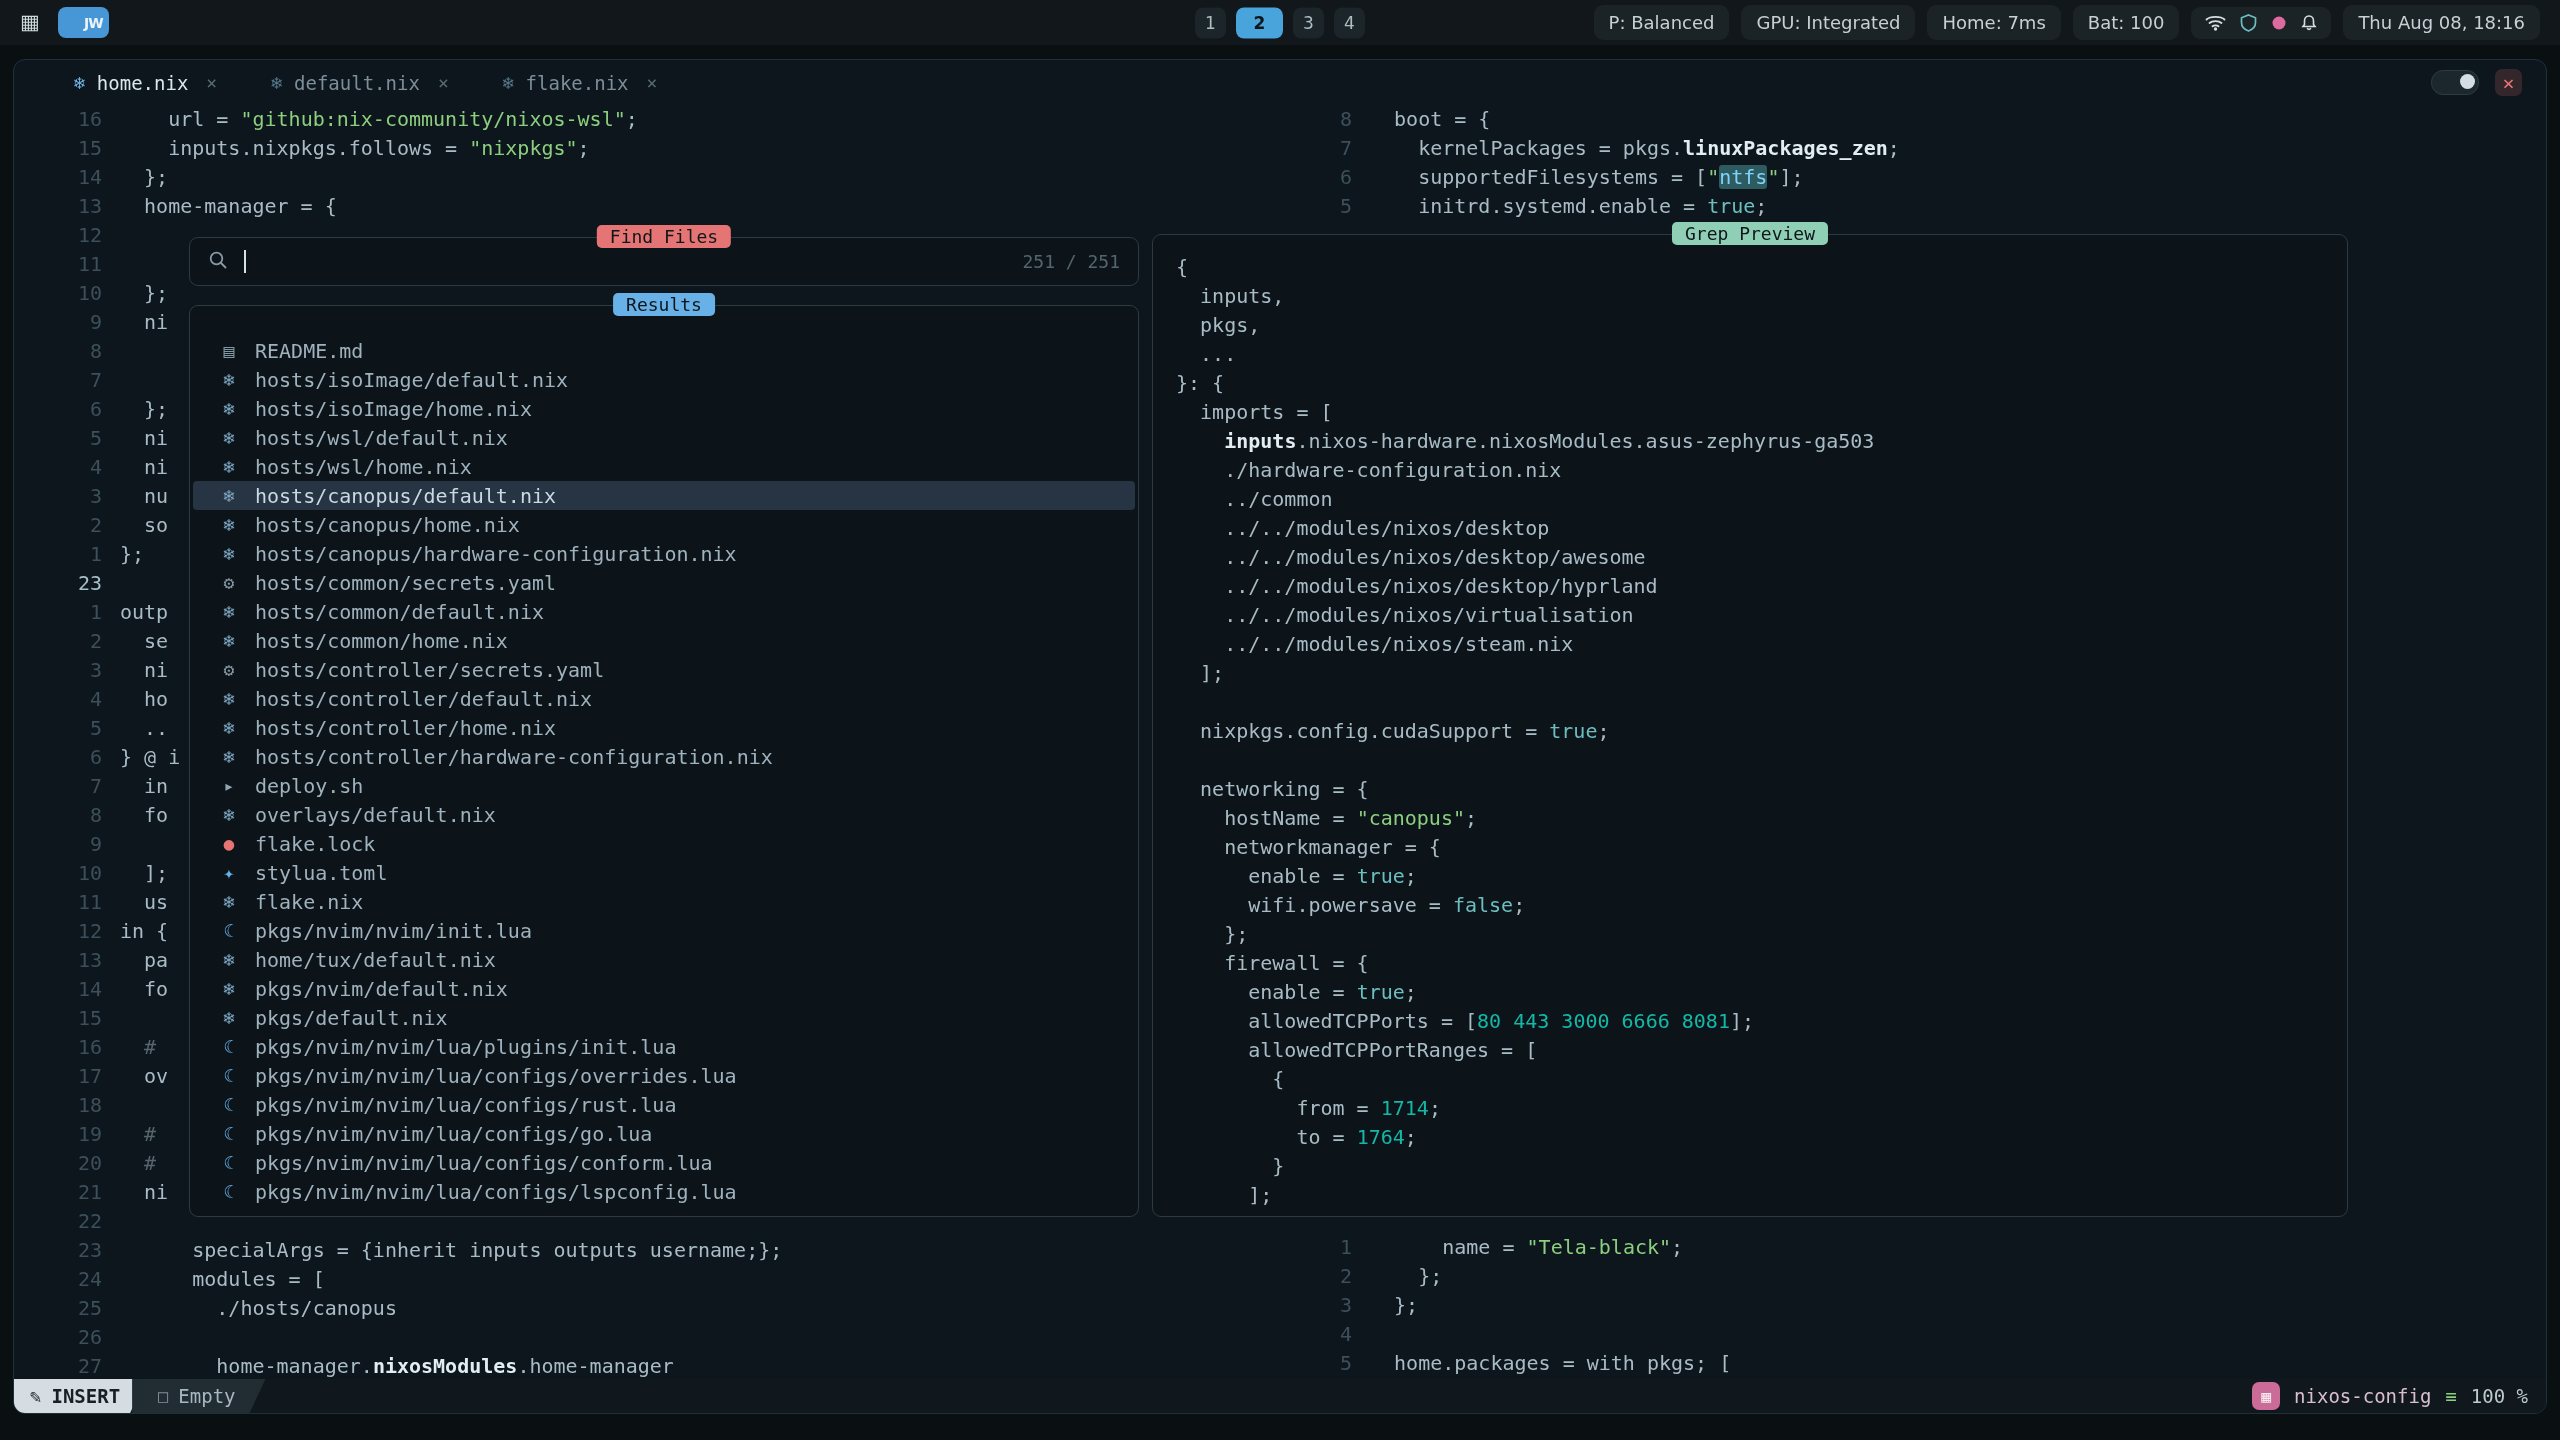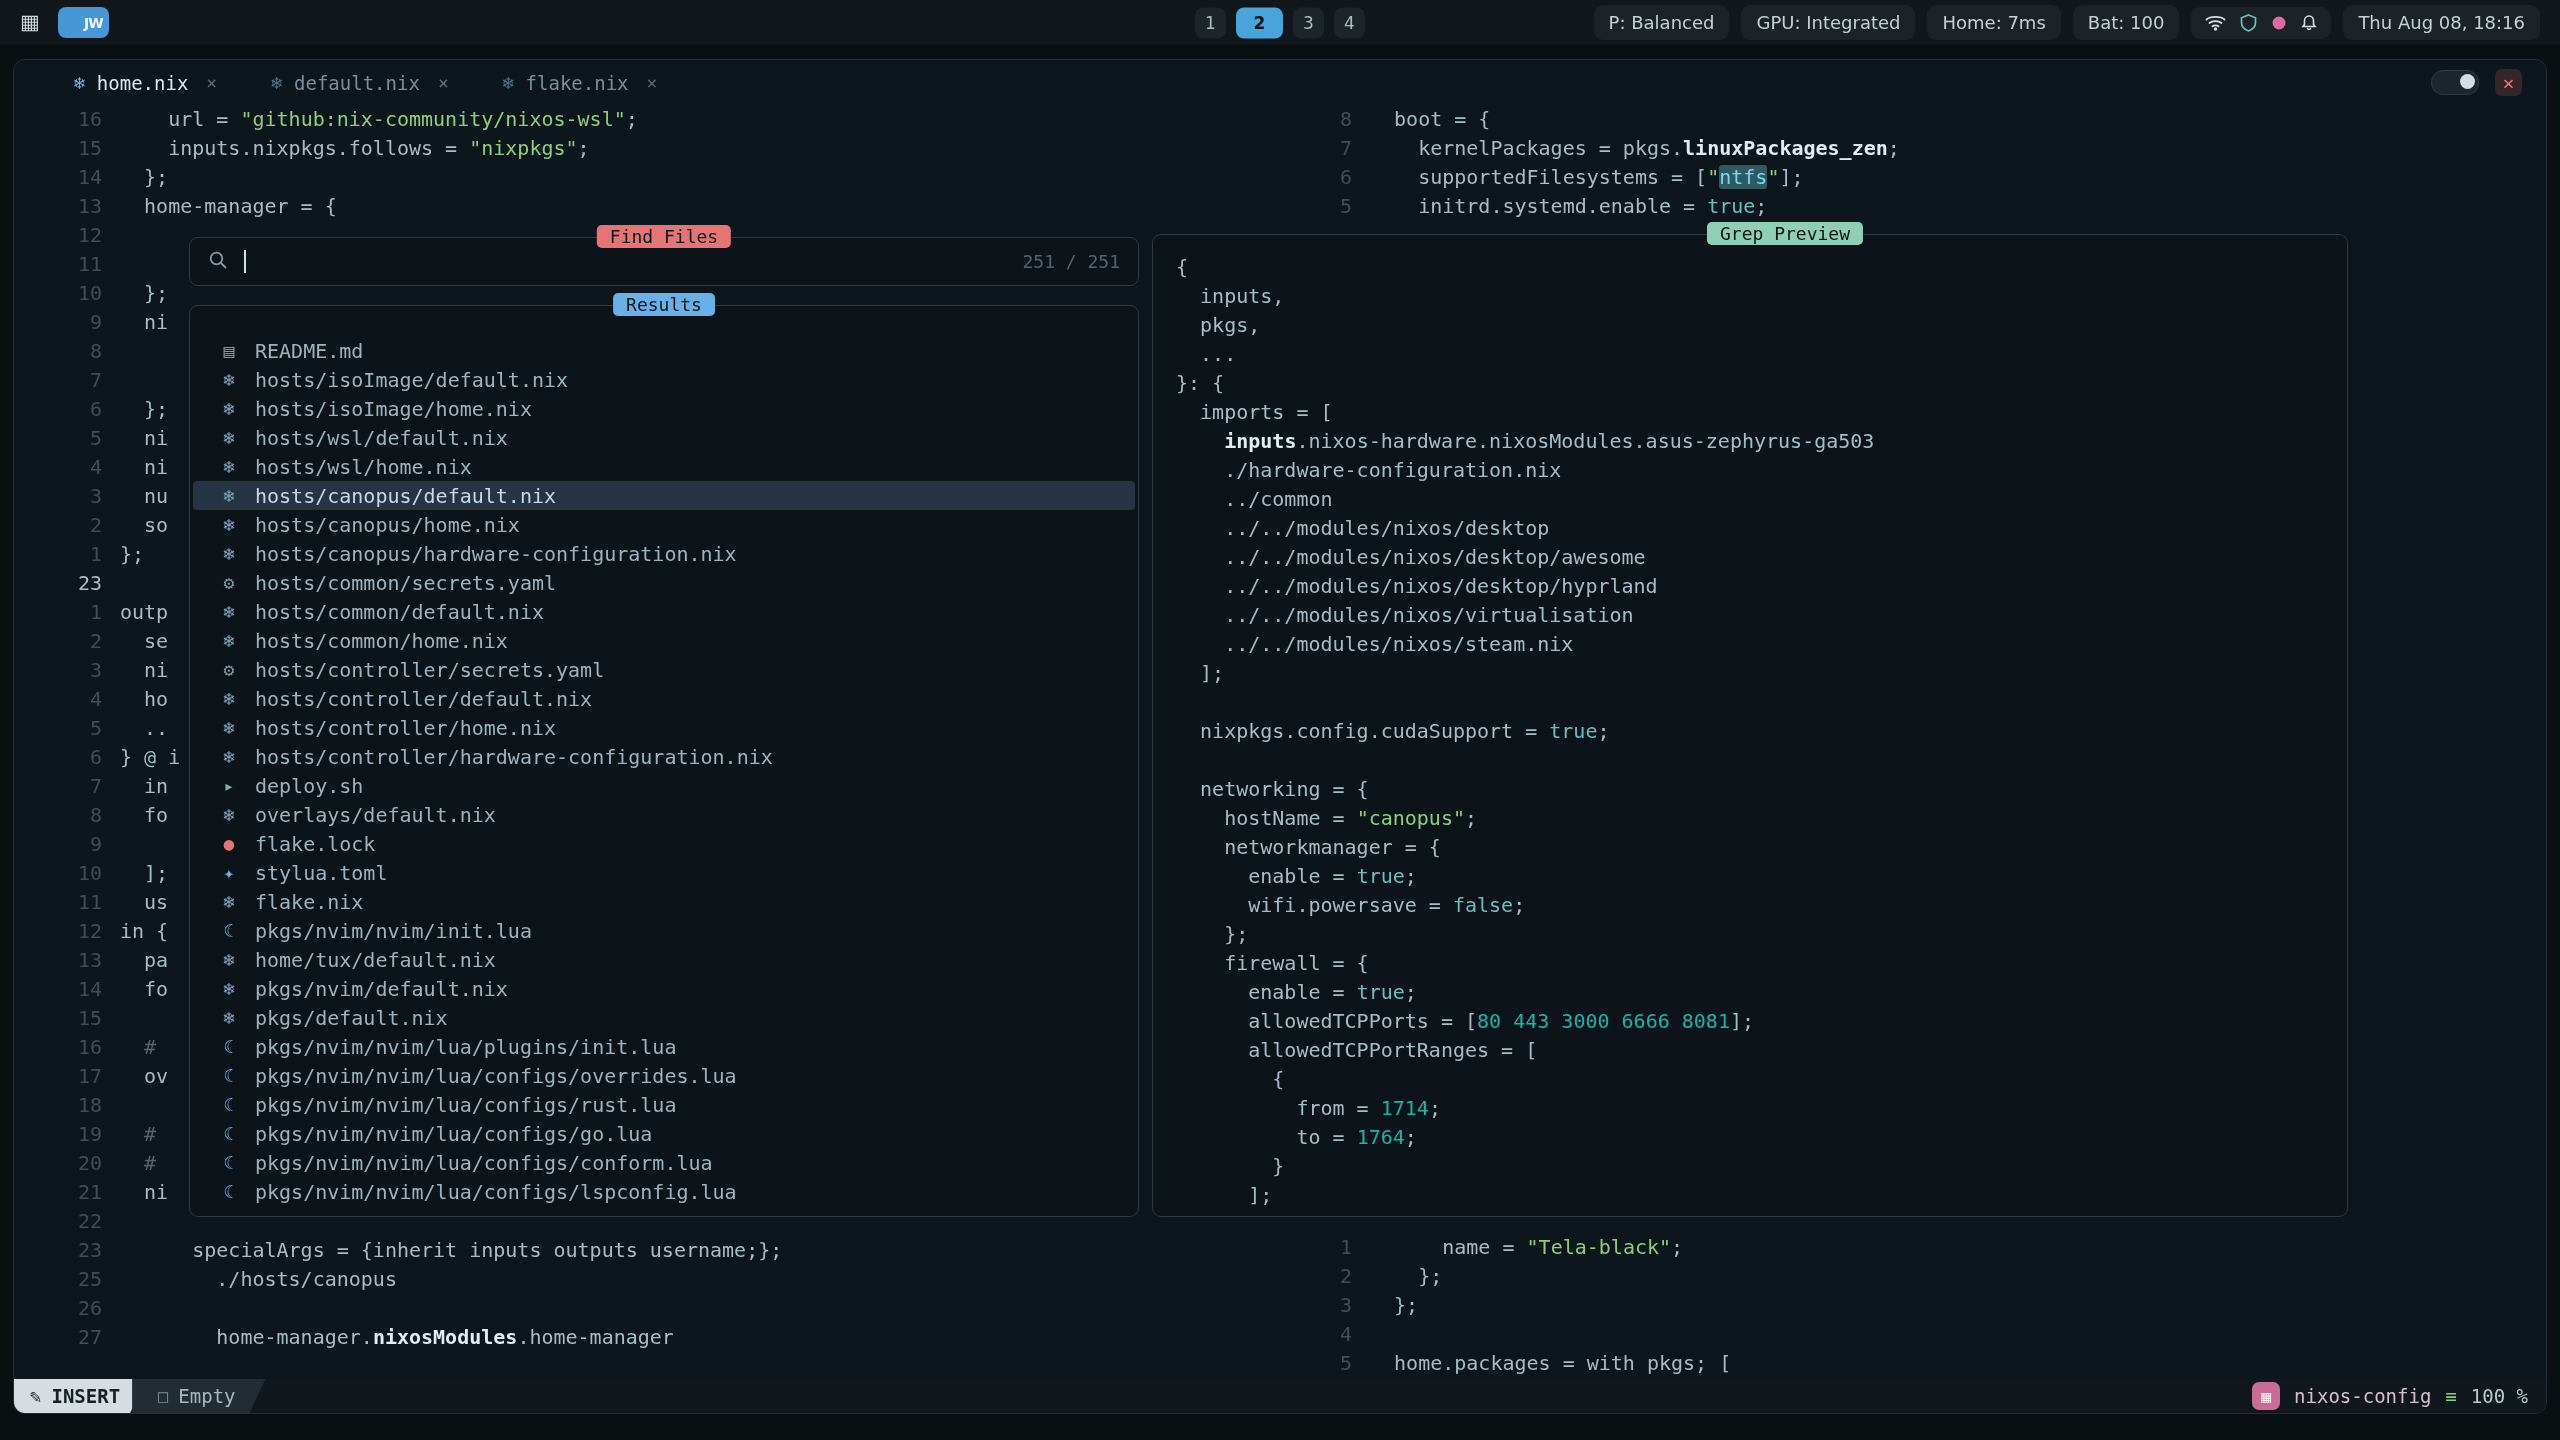--- a/index.html
+++ b/index.html
@@ -56,21 +56,21 @@
   .c-m{background:#2d5b60;color:#7dd3fc;border-radius:3px;}
   
   .float{position:absolute;background:#0c141a;border:1px solid #2c3a43;border-radius:9px;box-sizing:border-box;}
   #prompt{left:175px;top:177px;width:950px;height:49px;}
   #results{left:175px;top:245px;width:950px;height:912px;}
   #preview{left:1138px;top:174px;width:1196px;height:983px;}
   .float-title{position:absolute;top:-13px;left:50%;transform:translateX(-50%);padding:1px 13px;
     border-radius:5px;font-size:18px;color:#0e1619;white-space:nowrap;}
   #prompt .float-title{background:#e57474;}
   #results .float-title{background:#67b0e8;}
-  #preview .float-title{background:#8fcfb5;margin-left:35px;}
+  #preview .float-title{background:#8fcfb5;}
   .prompt-inner{display:flex;align-items:center;height:100%;padding:0 18px;gap:16px;}
   .caret{width:2px;height:23px;background:#d2e2ea;}
   .counter{margin-left:auto;color:#53656f;font-size:18px;}
   .res-list{position:absolute;top:30px;left:3px;right:3px;}
   .res-row{height:29px;display:flex;align-items:center;padding-left:24px;gap:14px;color:#9fb2bd;font-size:20px;}
   .res-row .ficon{width:24px;text-align:center;font-size:18px;}
   .res-row.selected{background:#263443;border-radius:4px;color:#c9dae4;}
   .prev-code{position:absolute;top:18px;left:23px;right:8px;font-size:20px;line-height:29px;}
   
   .statusline{position:absolute;left:0;right:0;bottom:0;height:34px;background:#10181d;display:flex;
@@ -322,20 +322,24 @@
         </div>
         <div class="row">
           <span class="ln">22</span>
           <span class="code"></span>
         </div>
         <div class="row">
           <span class="ln">23</span>
           <span class="code"><span class="c-d">      specialArgs = {inherit inputs outputs username;};</span></span>
         </div>
         <div class="row">
+          <span class="ln">24</span>
+          <span class="code"><span class="c-d">      modules = [</span></span>
+        </div>
+        <div class="row">
           <span class="ln">25</span>
           <span class="code"><span class="c-d">        ./hosts/canopus</span></span>
         </div>
         <div class="row">
           <span class="ln">26</span>
           <span class="code"></span>
         </div>
         <div class="row">
           <span class="ln">27</span>
           <span class="code"><span class="c-d">        home-manager.</span><span class="c-b">nixosModules</span><span class="c-d">.home-manager</span></span>

